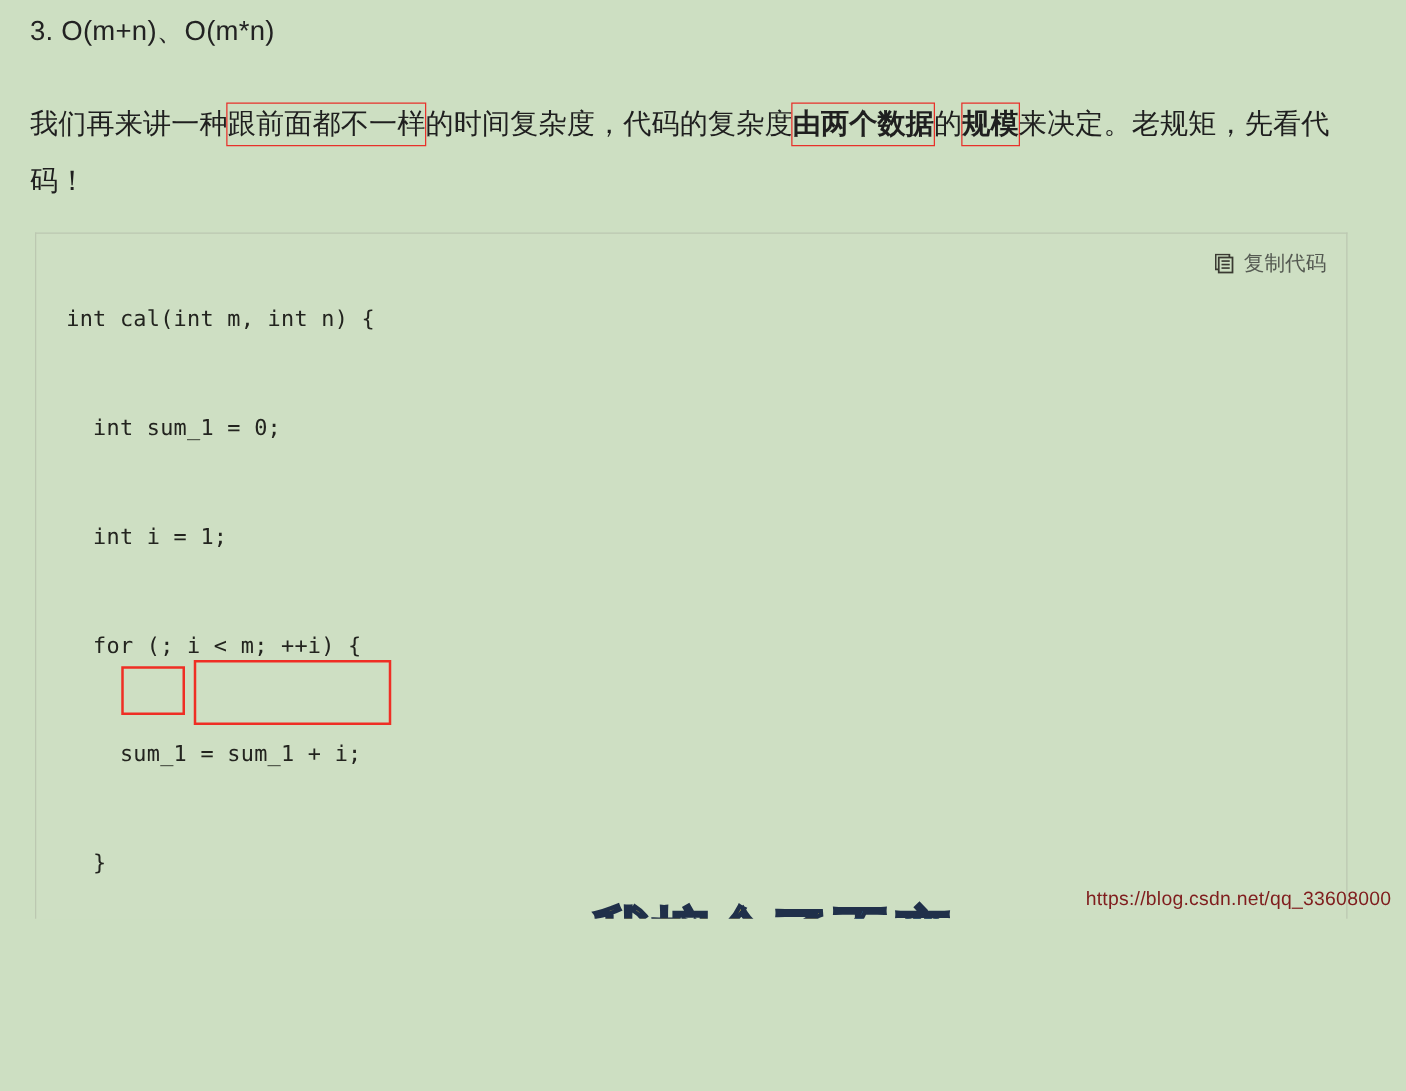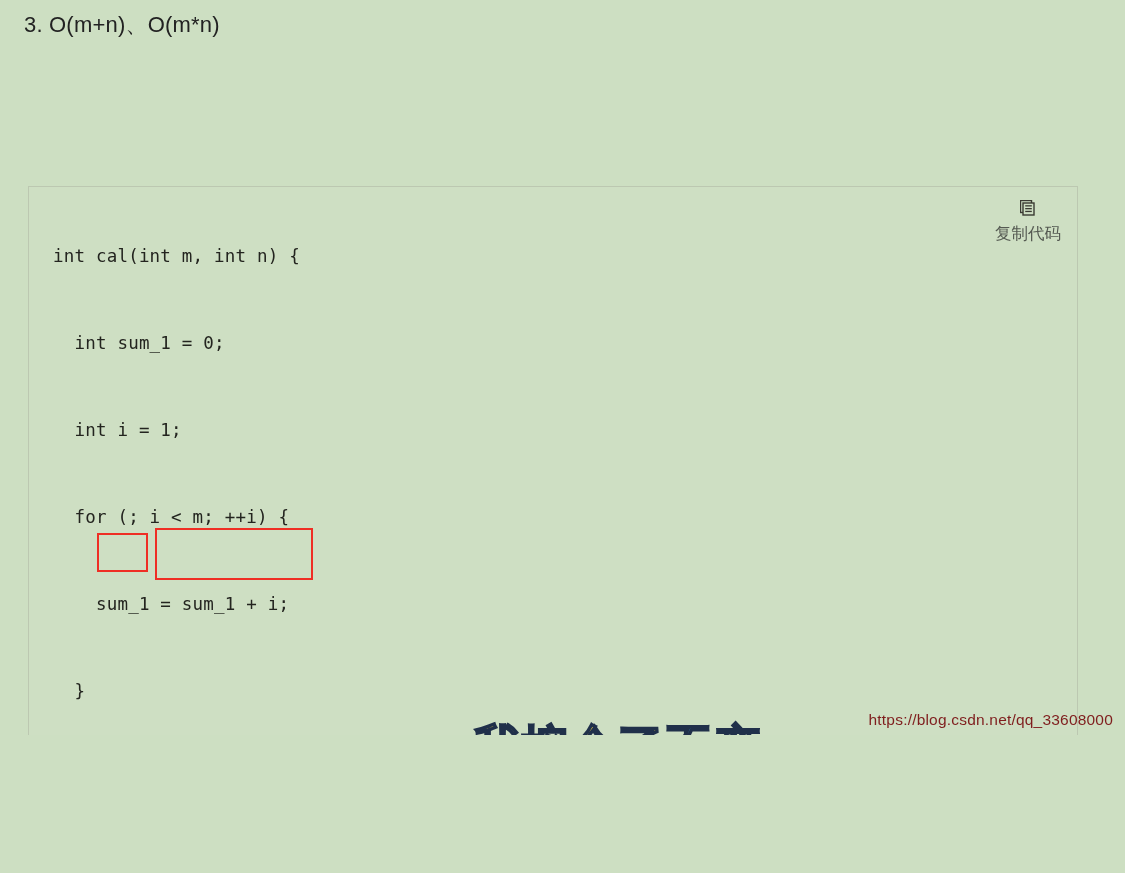--- a/index.html
+++ b/index.html
@@ -75,21 +75,20 @@
     position: absolute;
     right: 16px;
     top: 13px;
     display: flex;
     align-items: center;
     gap: 6px;
     color: #555a52;
     font-size: 16.5px;
     cursor: pointer;
     user-select: none;
-    flex-direction: column;
   }
   .copy-code .copy-icon {
     display: inline-block;
     width: 17px;
     height: 17px;
     position: relative;
     flex: 0 0 auto;
   }
 
   .code-text {
@@ -142,20 +141,21 @@
   .overlay-caption .seg-y { color: #f7d94c; }
   .overlay-caption .seg-b { color: #3ba3de; }
 </style>
 </head>
 <body>
 
 <div class="page">
 
   <div class="heading">3. O(m+n)、O(m*n)</div>
 
+  <div class="para"><span>我们再来讲一种</span><span class="boxed">跟前面都不一样</span><span>的时间复杂度，代码的复杂度</span><span class="boxed-bold">由两个数据</span><span>的</span><span class="boxed-bold">规模</span><span>来决定。老规矩，先看代码！</span></div>
 
   <div class="code-block">
 
     <div class="copy-code">
       <span class="copy-icon">
         <svg width="17" height="17" viewBox="0 0 17 17" xmlns="http://www.w3.org/2000/svg">
           <rect x="0.5" y="0.5" width="11" height="12" fill="#cedfc3" stroke="#3a3a32" stroke-width="1.4"></rect>
           <rect x="3" y="3" width="11" height="12" fill="#cedfc3" stroke="#3a3a32" stroke-width="1.4"></rect>
           <rect x="5.2" y="5.2" width="6.6" height="1.3" fill="#3a3a32"></rect>
           <rect x="5.2" y="8" width="6.6" height="1.3" fill="#3a3a32"></rect>

